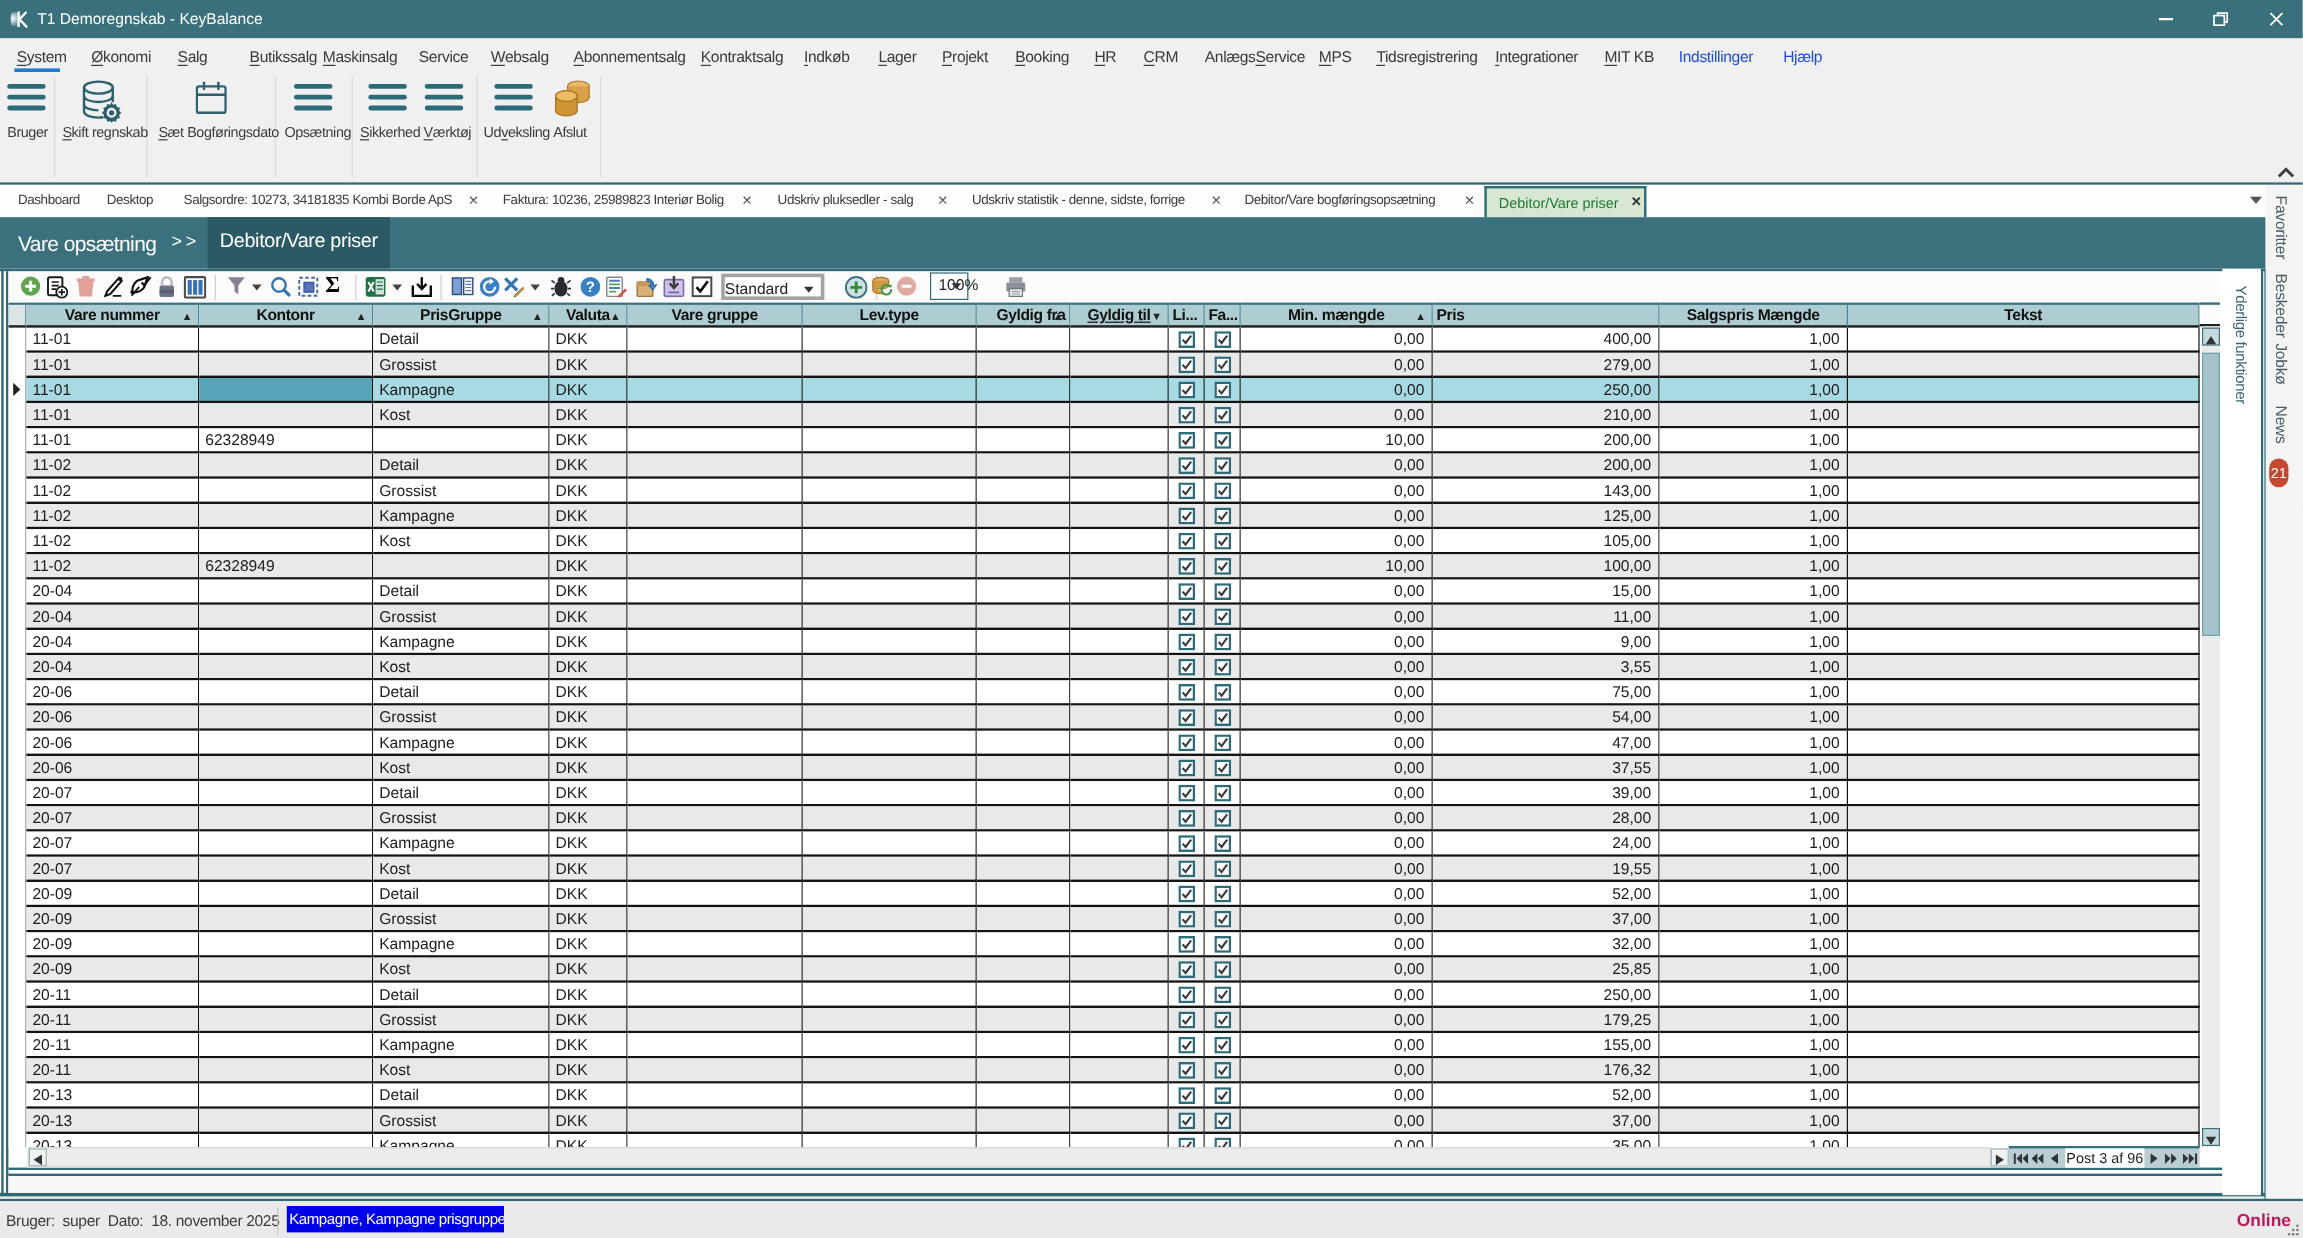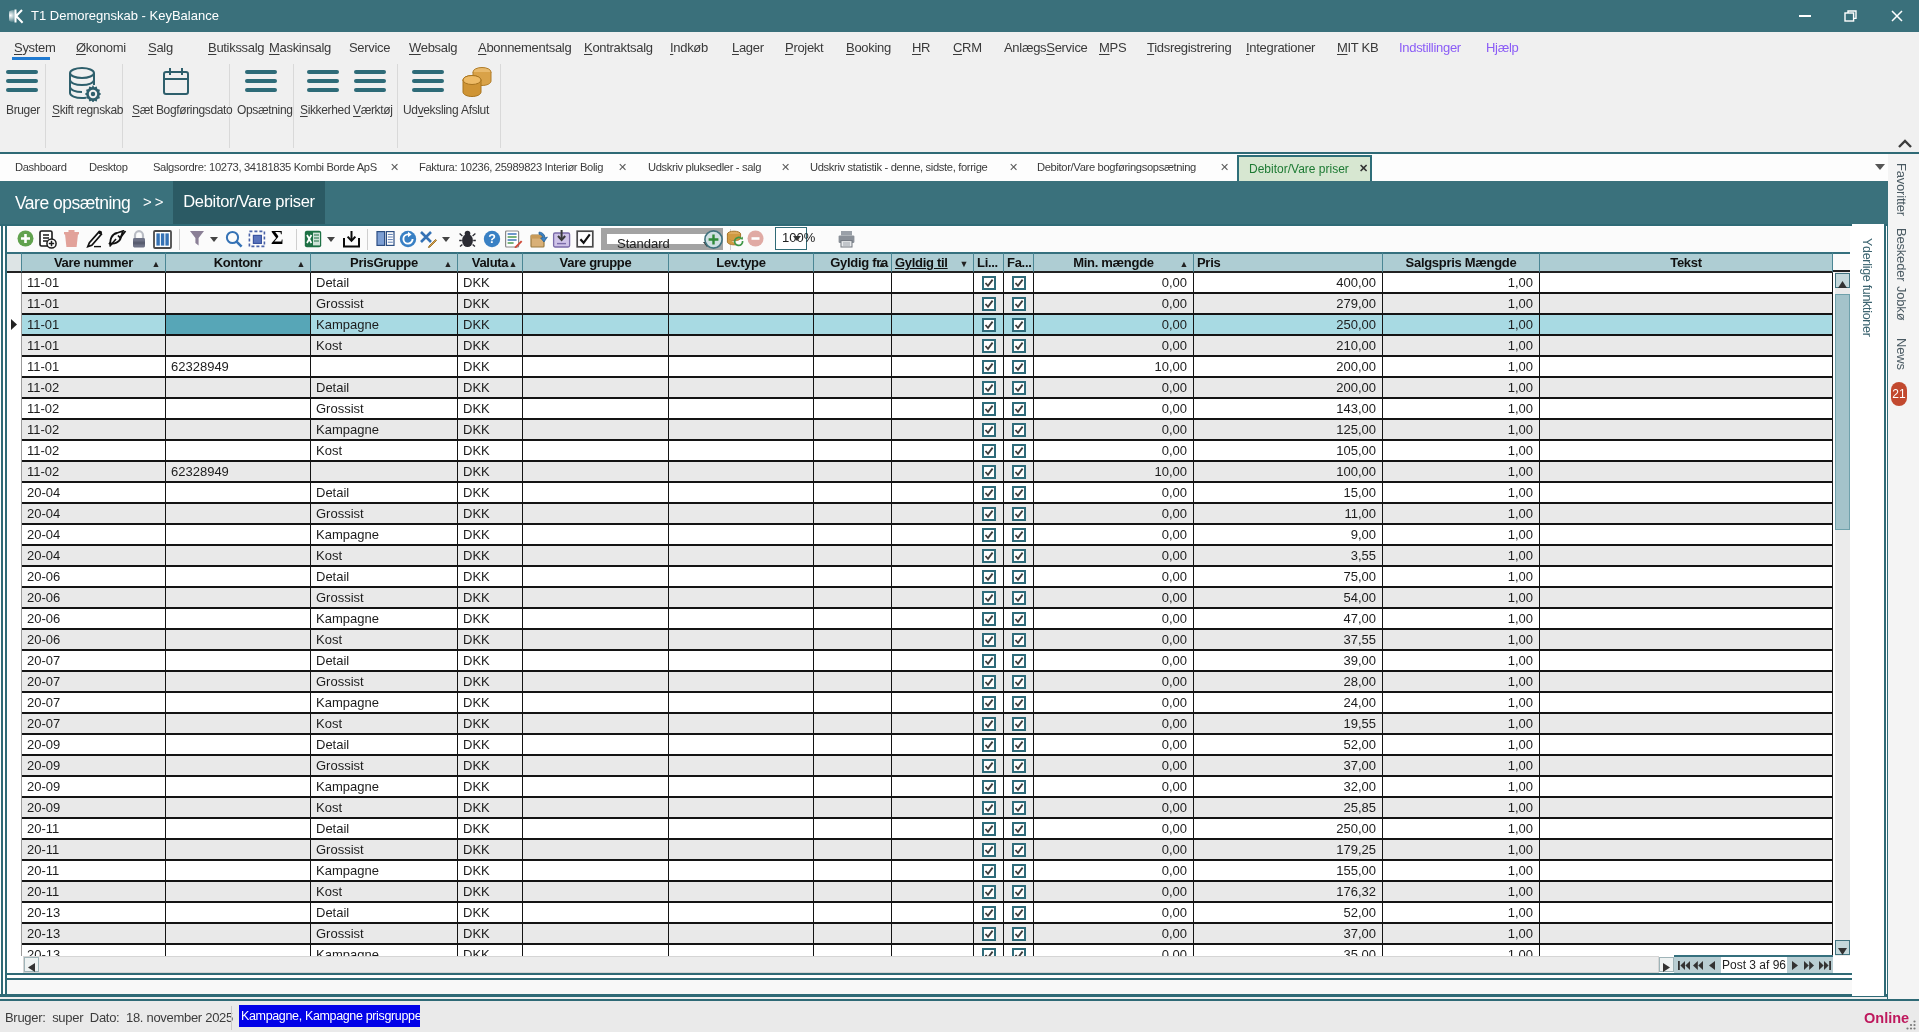--- a/index.html
+++ b/index.html
@@ -4,21 +4,21 @@
 html,body{width:1919px;height:1032px;overflow:hidden;font-family:"Liberation Sans",sans-serif;background:#eaeaea}
 .abs{position:absolute}
 #root{position:relative;width:1919px;height:1032px;background:#f0f0f0}
 
 #titlebar{left:0;top:0;width:1919px;height:32px;background:#3a707b;color:#fff}
 #titlebar .title{left:31px;top:8px;font-size:13px;color:#fff}
 
 #menubar{left:0;top:32px;width:1919px;height:30px;background:#f0f0f0}
 .mi{position:absolute;top:8px;font-size:13px;color:#3a3a3a;white-space:nowrap;letter-spacing:-0.3px}
 .mi u{text-decoration:underline;text-underline-offset:2px}
-.mi.blue{color:#8b5cf6}
+.mi.blue{color:#1d4ed8}
 #sysline{left:12px;top:57px;width:38px;height:3px;background:#1f7ad1}
 
 .tbsep{position:absolute;top:64px;width:1px;height:84px;background:#d9d9d9}
 .tblabel{position:absolute;top:103px;font-size:12px;color:#3c3c3c;white-space:nowrap;letter-spacing:-0.35px}
 .tblabel u{text-decoration:underline;text-underline-offset:2px}
 .ham{position:absolute;width:32px;height:26px}
 .ham i{position:absolute;left:0;width:32px;height:4px;background:#2e6b78;border-radius:2px}
 
 #rule1{left:0;top:152px;width:1919px;height:2px;background:#2f6a76}
 #tabrow{left:0;top:154px;width:1888px;height:27px;background:#fdfdfd}
@@ -339,21 +339,21 @@
       <svg class="sic" style="left:545px;top:3px" width="19" height="18" viewBox="0 0 19 18">
         <rect x="1.6" y="3" width="16" height="14" rx="1.4" fill="#cfc3e8" stroke="#7a6aa8" stroke-width="1.3"></rect>
         <path d="M9.6 0 V9" stroke="#3a3a3a" stroke-width="2"></path>
         <path d="M6 6 L9.6 10 L13.2 6" fill="none" stroke="#3a3a3a" stroke-width="2"></path>
         <path d="M5 13.6 h9" stroke="#7a6aa8" stroke-width="1.4"></path>
       </svg>
       <svg class="sic" style="left:569px;top:3px" width="18" height="18" viewBox="0 0 18 18">
         <rect x="1.2" y="1.2" width="15.6" height="15.6" fill="#fff" stroke="#4a4a4a" stroke-width="1.7"></rect>
         <path d="M4.4 9.2 L7.6 12.8 L13.8 4.4" fill="none" stroke="#111" stroke-width="2.2"></path>
       </svg>
-      <div class="combo" style="left:594px;top:1px;width:122px;height:22px;border:6px solid #a3a3a3;line-height:20px;padding-left:10px">Standard<span style="position:absolute;right:6px;top:8px;width:0;height:0;border-left:4.5px solid transparent;border-right:4.5px solid transparent;border-top:5px solid #333"></span></div>
+      <div class="combo" style="left:594px;top:1px;width:86px;height:22px;border:3px solid #a3a3a3;line-height:20px;padding-left:0">Standard<span style="position:absolute;right:6px;top:8px;width:0;height:0;border-left:4.5px solid transparent;border-right:4.5px solid transparent;border-top:5px solid #333"></span></div>
       <svg class="sic" style="left:697px;top:3px" width="19" height="19" viewBox="0 0 19 19">
         <circle cx="9.5" cy="9.5" r="8.6" fill="#cfe0e3" stroke="#41737f" stroke-width="1.6"></circle>
         <path d="M9.5 4.6 v9.8 M4.6 9.5 h9.8" stroke="#2f8a3a" stroke-width="2.4"></path>
       </svg>
       <svg class="sic" style="left:719px;top:3px" width="19" height="18" viewBox="0 0 19 18">
         <ellipse cx="8" cy="4" rx="6.6" ry="2.8" fill="#ddab5e" stroke="#a8762a" stroke-width="1"></ellipse>
         <path d="M1.4 4 v4 c0 1.5 3 2.8 6.6 2.8 s6.6 -1.3 6.6 -2.8 v-4" fill="#d09a42" stroke="#a8762a" stroke-width="1"></path>
         <path d="M1.4 8 v4 c0 1.5 3 2.8 6.6 2.8 1 0 2 -.1 2.8 -.3" fill="#d09a42" stroke="#a8762a" stroke-width="1"></path>
         <path d="M16.6 11 a4 4 0 1 1 -1.4 -2.6" fill="none" stroke="#3f9646" stroke-width="1.7"></path>
         <path d="M16.8 6.6 l.2 3 -3 -.4 z" fill="#3f9646"></path>
@@ -392,21 +392,21 @@
         <tbody>
           <tr>
             <th class="sel0" style="text-align:center;"></th>
             <th style="text-align:center;">Vare nummer<span class="arrow">▲</span></th>
             <th style="text-align:center;">Kontonr<span class="arrow">▲</span></th>
             <th style="text-align:center;">PrisGruppe<span class="arrow">▲</span></th>
             <th style="text-align:center;">Valuta<span class="arrow">▲</span></th>
             <th style="text-align:center;">Vare gruppe</th>
             <th style="text-align:center;">Lev.type</th>
             <th style="text-align:right;">Gyldig fra<span class="arrow">▲</span></th>
-            <th style="text-align:left;text-decoration:underline;">Gyldig til<span class="arrow">▼</span></th>
+            <th style="text-align:center;text-decoration:underline;">Gyldig til<span class="arrow">▼</span></th>
             <th class="li" style="text-align:left;padding-left:3px;">Li...</th>
             <th class="li" style="text-align:left;padding-left:3px;">Fa...</th>
             <th style="text-align:center;">Min. mængde<span class="arrow">▲</span></th>
             <th style="text-align:left;">Pris</th>
             <th style="text-align:center;">Salgspris Mængde</th>
             <th style="text-align:center;">Tekst</th>
           </tr>
           <tr class="odd">
             <td class="sel0"></td>
             <td>11-01</td>

